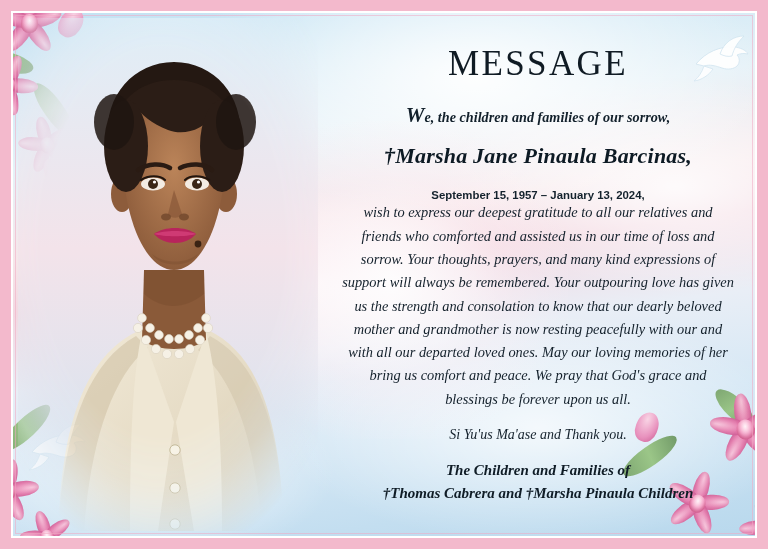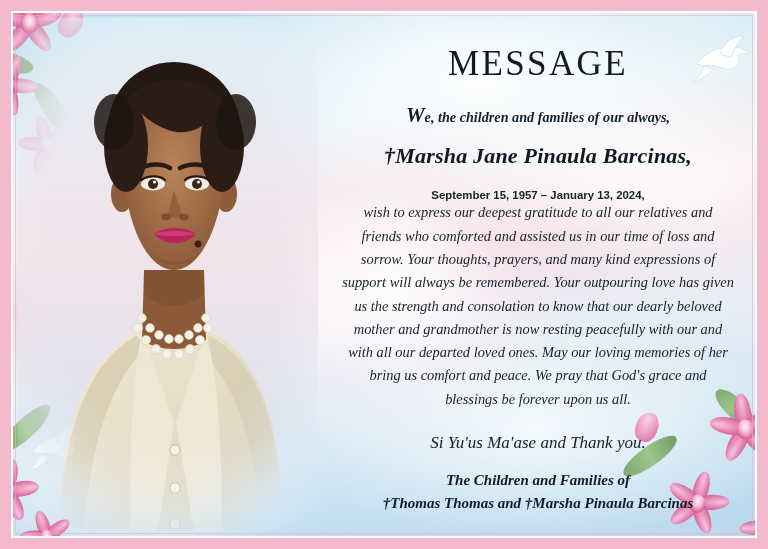--- a/index.html
+++ b/index.html
@@ -182,22 +182,22 @@
     color: #14222d;
   }
   .body-text {
     font-size: 14.4px;
     font-style: italic;
     line-height: 1.62;
     color: #14212c;
     padding: 0 6px;
   }
   .thanks {
-    margin-top: 22px;
-    font-size: 17px;
+    margin-top: 16px;
+    font-size: 14px;
     font-style: italic;
     color: #14212c;
   }
   .signoff {
     margin-top: 16px;
     font-size: 15px;
     font-style: italic;
     font-weight: 700;
     line-height: 1.5;
     color: #0f1c26;
@@ -410,32 +410,32 @@
 
         <path d="M134 236 C146 246 168 246 180 236 C172 250 142 250 134 236 Z" fill="#7d4f31" opacity="0.45"></path>
       </svg>
     </div>
   </div>
 
   <div class="message">
     <div class="title-line">MESSAGE</div>
 
     <div class="intro">
-      <span class="drop">W</span><span>e, the children and families of our always,</span>
+      <span class="drop">W</span><span>e, the children and families of our sorrow,</span>
     </div>
 
     <div class="name">†Marsha Jane Pinaula Barcinas,</div>
     <div class="dates">September 15, 1957 – January 13, 2024,</div>
 
     <div class="body-text">wish to express our deepest gratitude to all our relatives and friends who comforted and assisted us in our time of loss and sorrow. Your thoughts, prayers, and many kind expressions of support will always be remembered. Your outpouring love has given us the strength and consolation to know that our dearly beloved mother and grandmother is now resting peacefully with our and with all our departed loved ones. May our loving memories of her bring us comfort and peace. We pray that God's grace and blessings be forever upon us all.</div>
 
     <div class="thanks">Si Yu'us Ma'ase and Thank you.</div>
 
     <div class="signoff">
       <div>The Children and Families of</div>
-      <div>†Thomas Thomas and †Marsha Pinaula Barcinas</div>
+      <div>†Thomas Cabrera and †Marsha Pinaula Children</div>
     </div>
   </div>
 
   <div class="frame-outer"></div>
   <div class="frame-inner"></div>
   <div class="frame-inner2"></div>
 </div>
 
 </body></html>

